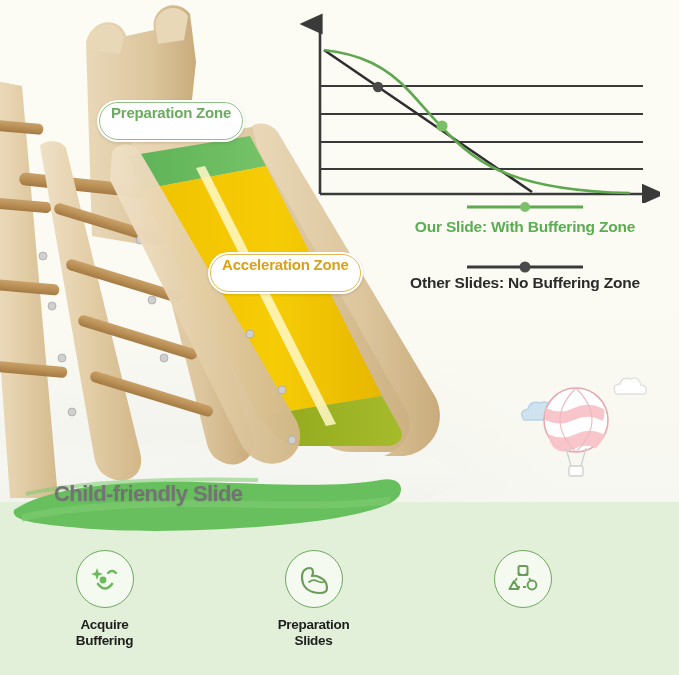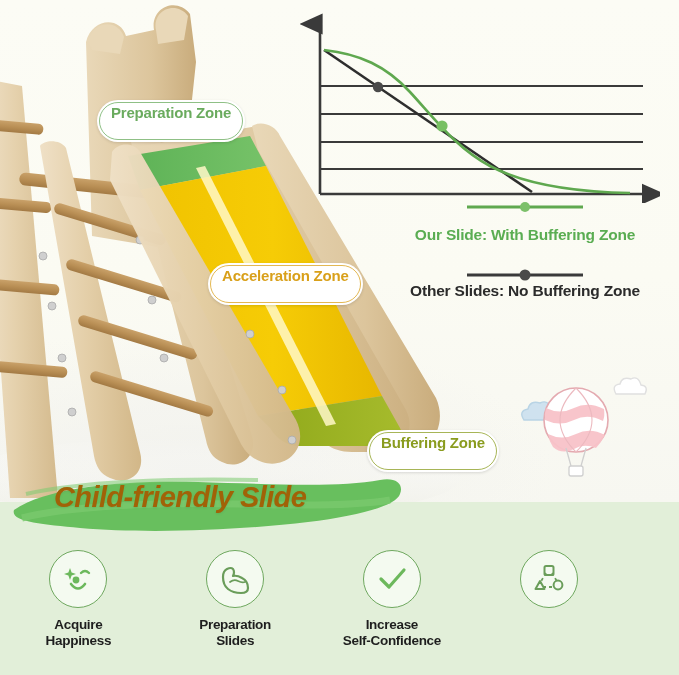--- a/index.html
+++ b/index.html
@@ -27,21 +27,21 @@
 
   
   .legend { position:absolute; left:380px; top:200px; width:290px; text-align:center; }
   .legend-row { margin-bottom:2px; }
   .legend-line { display:block; margin:0 auto; }
   .legend-label {
     font-weight:bold; font-size:15.5px; letter-spacing:-0.2px;
     font-family:"Liberation Sans", sans-serif;
     white-space:nowrap;
   }
-  .legend-label.ours { color:#5aad52; margin-top:12px; }
+  .legend-label.ours { color:#5aad52; margin-top:4px; }
   .legend-label.others { color:#2b2b2b; }
   .legend-gap { height:22px; }
 
   
   .balloon { position:absolute; left:508px; top:372px; width:140px; height:110px; }
 
   
   .pill {
     position:absolute;
     background:#ffffff;
@@ -51,33 +51,33 @@
     font-size:15px;
     letter-spacing:-0.2px;
     white-space:nowrap;
     box-shadow:0 1px 3px rgba(0,0,0,.13);
   }
   .pill::after{
     content:""; position:absolute; inset:2px; border-radius:40px;
     border:1.4px solid currentColor; opacity:.75; pointer-events:none;
   }
   #pill-prep  { left:97px;  top:100px; color:#6aab5e; }
-  #pill-accel { left:208px; top:263px; color:#d9a01a; }
+  #pill-accel { left:208px; top:252px; color:#d9a01a; }
   #pill-buff  { left:367px; top:430px; color:#8a9c1f; }
 
   
   .panel {
     position:absolute; left:0; top:502px; width:679px; height:173px;
     background:#e2efd9;
   }
   .brush { position:absolute; left:8px; top:-30px; width:400px; height:66px; }
   .brush-title {
     position:absolute; left:54px; top:-21px;
-    font-size:29px; font-weight:bold; font-style:italic;
-    color:#a16207; letter-spacing:-0.6px;
+    font-size:22px; font-weight:bold; 
+    color:#737373; letter-spacing:-0.6px;
     text-shadow:0 1px 2px rgba(90,150,80,.35);
     white-space:nowrap;
   }
 
   .features {
     position:absolute; left:0; top:48px; width:627px;
     display:flex; justify-content:space-around; align-items:flex-start;
   }
   .feature { width:168px; text-align:center; }
   .feat-circle {
@@ -281,23 +281,20 @@
         </g>
       </svg>
     </div>
 
     <div class="pill" id="pill-prep">
       <span>Preparation Zone</span>
     </div>
     <div class="pill" id="pill-accel">
       <span>Acceleration Zone</span>
     </div>
-    <div class="pill" id="pill-buff">
-      <span>Buffering Zone</span>
-    </div>
   </div>
 
   <div class="panel">
 
     <svg class="brush" viewBox="0 0 400 66" preserveAspectRatio="none">
       <path d="M 6 38 C 40 14 120 8 190 10 C 262 12 330 16 372 8
                C 388 5 396 12 392 22 C 388 34 350 44 300 50
                C 236 58 140 62 72 56 C 34 52 2 50 6 38 Z" fill="#68bf5e"></path>
       <path d="M 14 46 C 60 34 150 30 230 32 C 296 34 348 34 382 28" fill="none" stroke="#79c96d" stroke-width="7" opacity=".8"></path>
       <path d="M 18 22 C 70 10 160 6 250 8" fill="none" stroke="#7ccb70" stroke-width="4" opacity=".55"></path>
@@ -310,49 +307,38 @@
         <div class="feat-circle">
           <svg width="34" height="34" viewBox="0 0 34 34">
             <path d="M 9 6 L 10.6 10.4 L 15 12 L 10.6 13.6 L 9 18 L 7.4 13.6 L 3 12 L 7.4 10.4 Z" fill="#6cb85c"></path>
             <path d="M 20 11 q 4 -4 8 0" fill="none" stroke="#6cb85c" stroke-width="2.4" stroke-linecap="round"></path>
             <circle cx="15" cy="18" r="3.4" fill="#6cb85c"></circle>
             <path d="M 10 22 q 7 9 14 0" fill="none" stroke="#6cb85c" stroke-width="2.6" stroke-linecap="round"></path>
           </svg>
         </div>
         <div class="feat-label">
           <div>Acquire</div>
-          <div>Happiness</div>
+          <div>Buffering</div>
         </div>
       </div>
 
       <div class="feature">
         <div class="feat-circle">
           <svg width="34" height="34" viewBox="0 0 34 34">
             <path d="M 9 7 q -4 2 -4 8 q 0 8 5 12 q 5 4 13 4 q 7 0 7 -5 q 0 -7 -6 -10
                      q -5 -3 -9 -2 q 2 -4 0 -7 q -2 -2 -6 0 Z" fill="none" stroke="#6a9d5a" stroke-width="2.2" stroke-linejoin="round"></path>
             <path d="M 12 20 q 4 -3 8 -1 q 4 2 7 1" fill="none" stroke="#6a9d5a" stroke-width="1.8" stroke-linecap="round"></path>
           </svg>
         </div>
         <div class="feat-label">
           <div>Preparation</div>
           <div>Slides</div>
         </div>
       </div>
 
-      <div class="feature">
-        <div class="feat-circle">
-          <svg width="34" height="34" viewBox="0 0 34 34">
-            <path d="M 6 17 L 14 25 L 29 8" fill="none" stroke="#6cb85c" stroke-width="3.2" stroke-linecap="round" stroke-linejoin="round"></path>
-          </svg>
-        </div>
-        <div class="feat-label">
-          <div>Increase</div>
-          <div>Self-Confidence</div>
-        </div>
-      </div>
 
       <div class="feature">
         <div class="feat-circle">
           <svg width="34" height="34" viewBox="0 0 34 34">
             <g stroke="#6a9d5a" stroke-width="1.8" fill="none" stroke-dasharray="3 3">
               <line x1="14" y1="11" x2="8" y2="21"></line>
               <line x1="20" y1="11" x2="26" y2="21"></line>
               <line x1="11" y1="25" x2="23" y2="25"></line>
             </g>
             <rect x="12.5" y="4" width="9" height="9" rx="1.6" fill="none" stroke="#6a9d5a" stroke-width="2"></rect>

